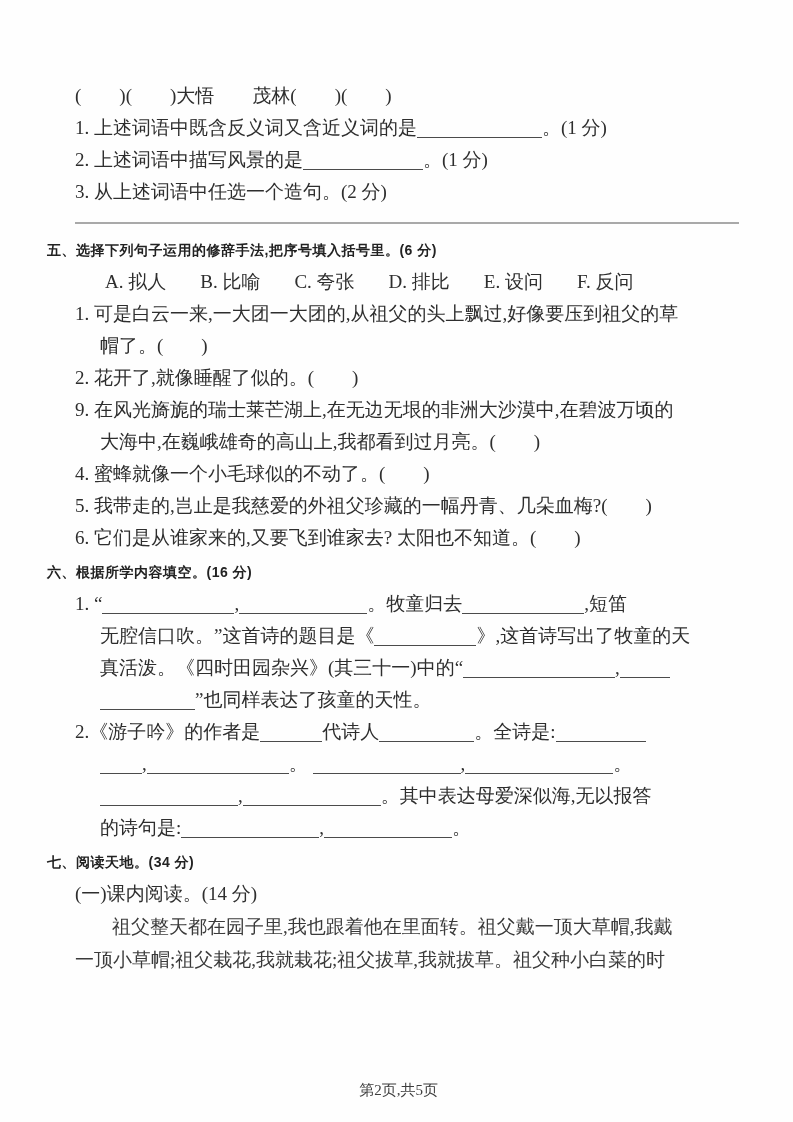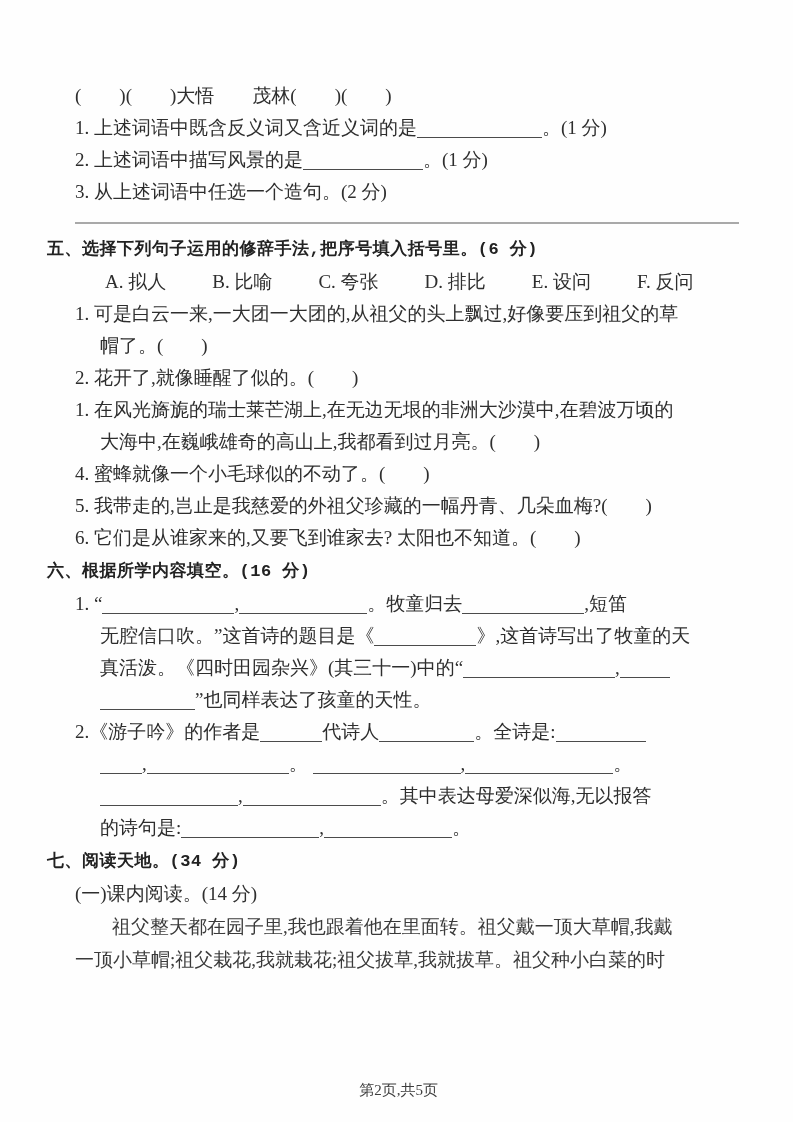--- a/index.html
+++ b/index.html
@@ -18,31 +18,31 @@
     top:80px;left:47px;right:52px;
   }
   .row{
     margin-left:28px;
     font-size:19px;
     line-height:32px;
     white-space:nowrap;
   }
   .row.indent2{margin-left:53px;}
   .heading{
-    font-family:Liberation Mono, monospace;
+    font-family:Liberation Sans, sans-serif;
     font-weight:700;
-    font-size:17px;
+    font-size:14px;
     line-height:32px;
     letter-spacing:0.5px;
     color:#222;
     margin-top:2px;
   }
   .words{display:flex;gap:38px;}
   .word-group{white-space:nowrap;text-align:center;}
-  .options{margin-left:58px;display:flex;gap:46px;}
+  .options{margin-left:58px;display:flex;gap:34px;}
   .with-bracket{display:flex;}
   .bracket{margin-right:85px;white-space:nowrap;}
   .blank{
     display:inline-block;
     border-bottom:1.4px solid #4b4b4b;
     height:1em;
     vertical-align:-4px;
   }
   .divider{
     height:2px;
@@ -90,21 +90,21 @@
         </div>
         <div class="row"><span class="line-main"><span class="line-text">1. 可是白云一来,一大团一大团的,从祖父的头上飘过,好像要压到祖父的草</span></span></div>
         <div class="row indent2 with-bracket">
           <span class="line-main"><span class="line-text">帽了。</span></span>
           <span class="bracket">(　　)</span>
         </div>
         <div class="row with-bracket">
           <span class="line-main"><span class="line-text">2. 花开了,就像睡醒了似的。</span></span>
           <span class="bracket">(　　)</span>
         </div>
-        <div class="row"><span class="line-main"><span class="line-text">1. 在风光旖旎的瑞士莱芒湖上,在无边无垠的非洲大沙漠中,在碧波万顷的</span></span></div>
+        <div class="row"><span class="line-main"><span class="line-text">9. 在风光旖旎的瑞士莱芒湖上,在无边无垠的非洲大沙漠中,在碧波万顷的</span></span></div>
         <div class="row indent2 with-bracket">
           <span class="line-main"><span class="line-text">大海中,在巍峨雄奇的高山上,我都看到过月亮。</span></span>
           <span class="bracket">(　　)</span>
         </div>
         <div class="row with-bracket">
           <span class="line-main"><span class="line-text">4. 蜜蜂就像一个小毛球似的不动了。</span></span>
           <span class="bracket">(　　)</span>
         </div>
         <div class="row with-bracket">
           <span class="line-main"><span class="line-text">5. 我带走的,岂止是我慈爱的外祖父珍藏的一幅丹青、几朵血梅?</span></span>

